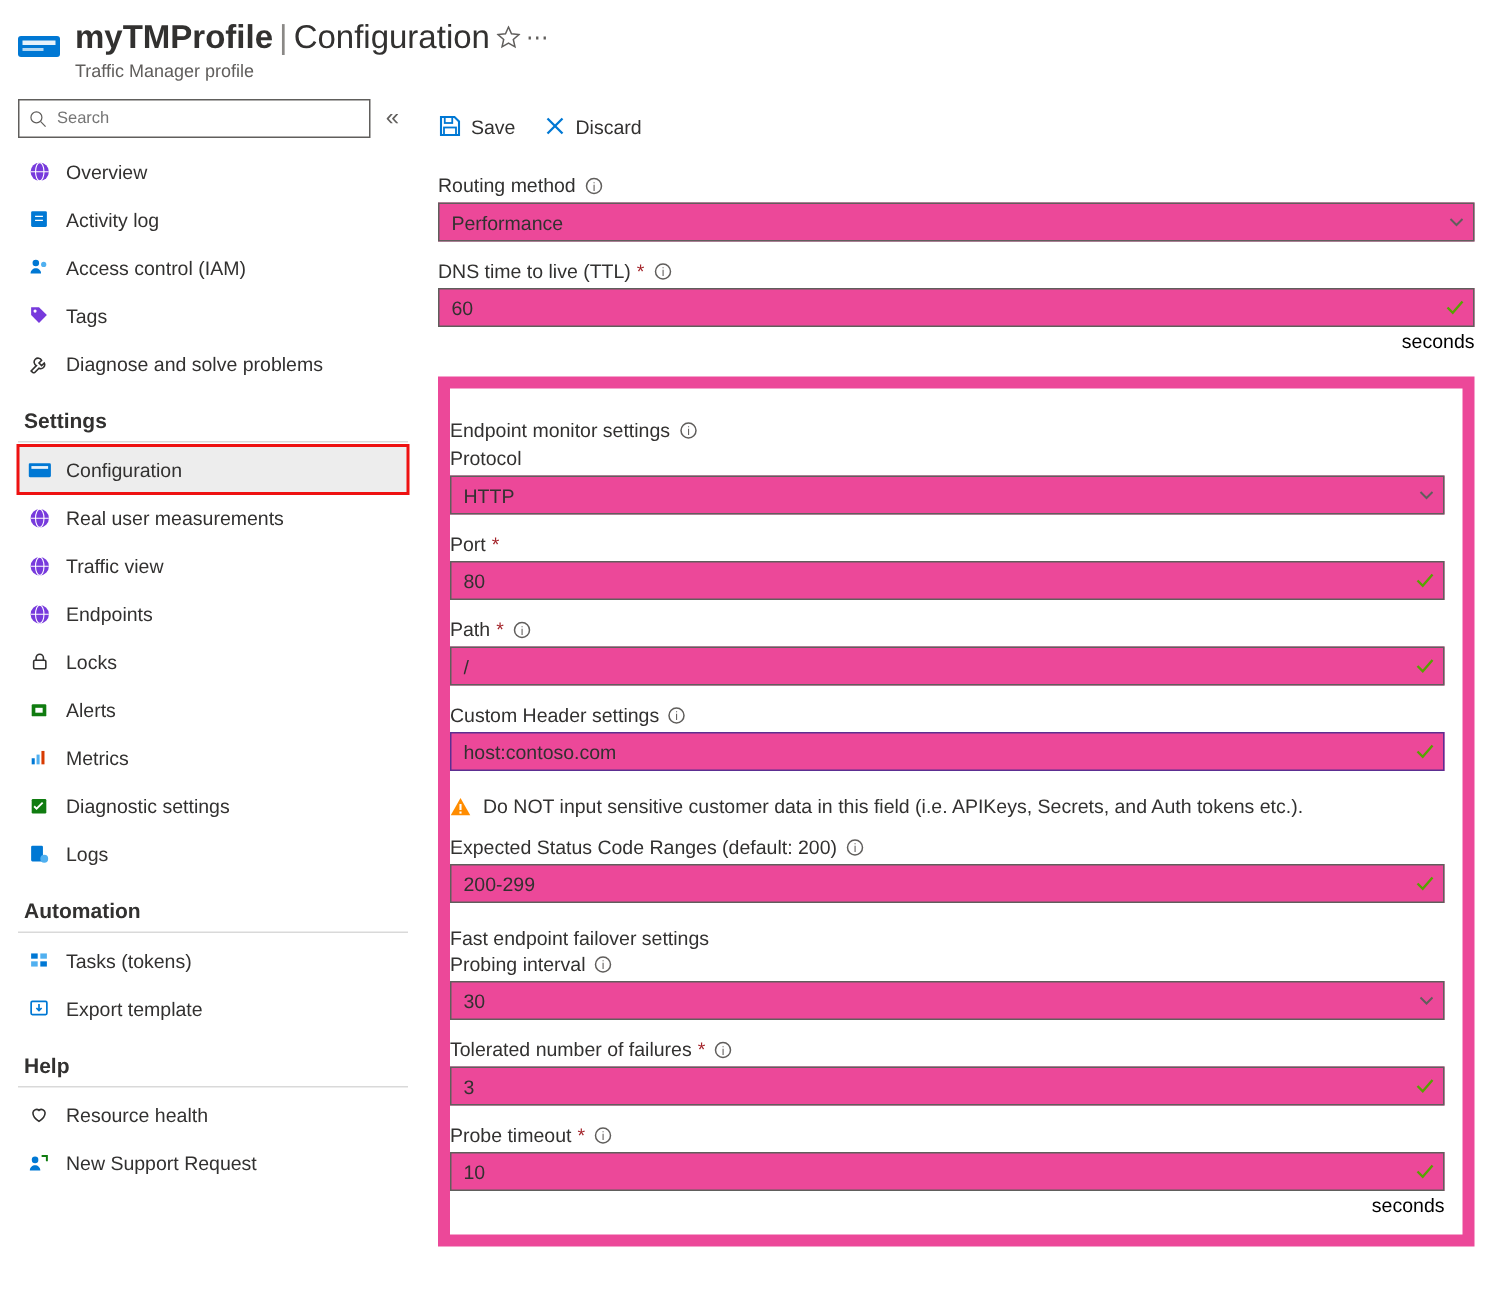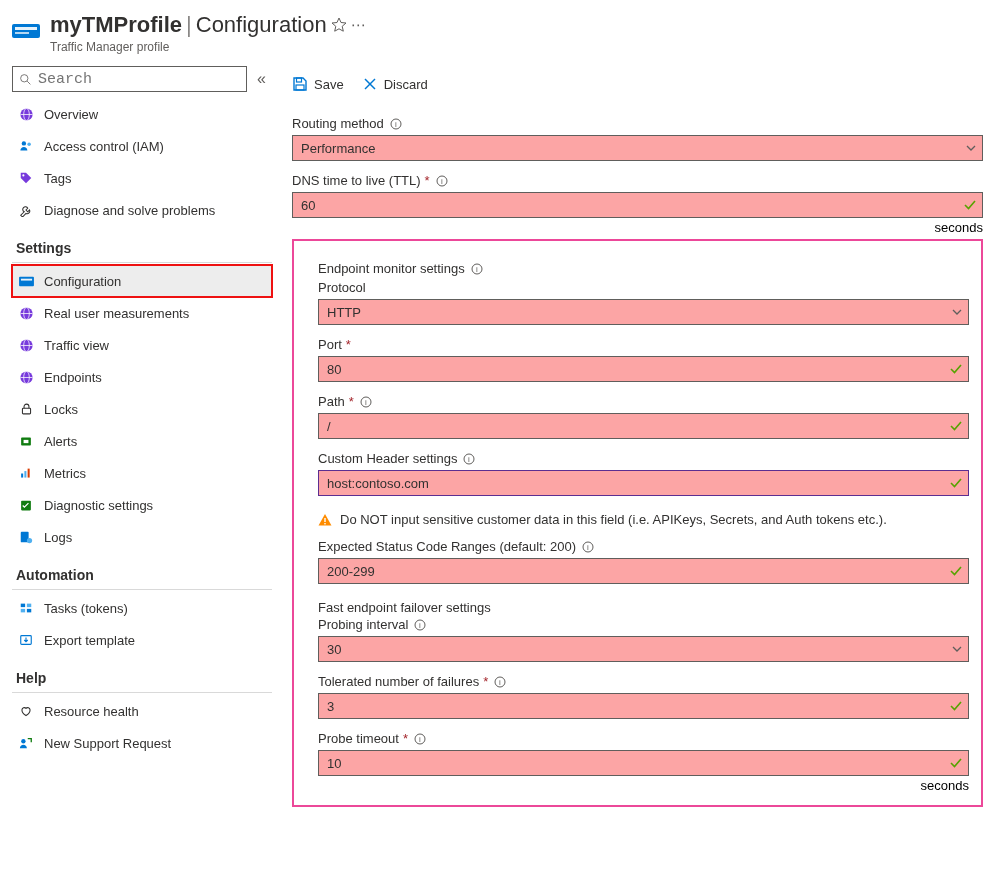--- a/index.html
+++ b/index.html
@@ -25,22 +25,22 @@
   .subtitle { font-size: 12px; color: #605e5c; margin-top: 2px; }
   .star-icon, .dots-icon { color: #605e5c; font-size: 15px; cursor: pointer; }
   .layout { display: flex; align-items: flex-start; }
   .sidebar { width: 260px; flex-shrink: 0; }
   .search-row { display: flex; align-items: center; gap: 10px; margin-bottom: 6px; padding-right: 6px;}
   .search-box {
     flex: 1; border: 1px solid #605e5c; height: 26px; display: flex; align-items: center;
     padding: 0 6px; position: relative;
   }
   .search-box input {
-    border: none; outline: none; font-size: 15px; width: 100%;
-    font-family: Liberation Mono, monospace; color: #701a75;
+    border: none; outline: none; font-size: 11px; width: 100%;
+    font-family: Liberation Sans, sans-serif; color: #701a75;
   }
   .search-box .s-icon { color: #605e5c; margin-right: 4px; display: flex;}
   .collapse-btn { color: #605e5c; cursor: pointer; font-size: 16px; }
   .nav-item {
     display: flex; align-items: center; height: 32px; padding: 0 6px;
     gap: 10px; cursor: pointer; color: #323130;
   }
   .nav-item.selected { background: #ededed; }
   .nav-item.highlighted { outline: 2px solid #e11; outline-offset: -1px;}
   .nav-item .nav-icon { width: 16px; display: flex; justify-content: center; }
@@ -55,38 +55,38 @@
   .save-icon { color: #0078d4; }
   .discard-icon { color: #0078d4; }
   .form-label {
     display: flex; align-items: center; gap: 4px; font-size: 13px; color: #323130;
     margin: 12px 0 4px 0;
   }
   .form-label .req { color: #a4262c; }
   .info-icon { color: #605e5c; display: inline-flex; margin-left: 2px;}
   .field-wrap { position: relative; }
   .field-input, .field-select {
-    width: 100%; height: 26px; border: 1px solid #605e5c; background: #fca5a5;
+    width: 100%; height: 26px; border: 1px solid #605e5c; background: #ec4899;
     padding: 0 28px 0 8px; font-size: 13px; font-family: inherit; color: #323130;
   }
   .field-select { appearance: none; }
   .chevron-right {
     position: absolute; right: 6px; top: 50%; transform: translateY(-50%);
     pointer-events: none; color: #605e5c; display: flex;
   }
   .check-right {
     position: absolute; right: 6px; top: 50%; transform: translateY(-50%);
     pointer-events: none; color: #57a300; display: flex;
   }
   .suffix-label { text-align: right; font-size: 13px; color: #000000; margin-top: 2px; }
   .section-title { font-size: 13px; color: #323130; margin: 10px 0 2px 0; display:flex;align-items:center;gap:4px;}
   .warn-row { display: flex; align-items: center; gap: 8px; margin: 16px 0 10px 0; font-size: 13px;}
   .warn-icon { color: #d83b01; display: flex;}
   .highlight-box {
-    border: 2px solid #ec4899; padding: 10px 12px 12px 24px; margin-top: 4px;
+    border: 8px solid #ec4899; padding: 10px 12px 12px 0; margin-top: 16px;
   }
   .active-input { border-color: #5c2e91 !important; }
   svg { display: block; }
 </style>
 </head>
 <body>
 
 <div class="container">
   <div class="header">
     <span class="header-icon">
@@ -134,20 +134,30 @@
               <svg width="15" height="15" viewBox="0 0 16 16">
                 <circle cx="8" cy="8" r="6.5" fill="#773adc"></circle>
                 <ellipse cx="8" cy="8" rx="3" ry="6.5" fill="none" stroke="#fff" stroke-width=".8"></ellipse>
                 <line x1="1.5" y1="8" x2="14.5" y2="8" stroke="#fff" stroke-width=".8"></line>
               </svg>
             </span>
             <span>Overview</span>
           </div>
           <div class="nav-item">
             <span class="nav-icon">
+              <svg width="14" height="14" viewBox="0 0 16 16">
+                <rect x="2" y="2" width="12" height="12" rx="1" fill="#0078d4"></rect>
+                <line x1="5" y1="6" x2="11" y2="6" stroke="#fff"></line>
+                <line x1="5" y1="9" x2="11" y2="9" stroke="#fff"></line>
+              </svg>
+            </span>
+            <span>Activity log</span>
+          </div>
+          <div class="nav-item">
+            <span class="nav-icon">
               <svg width="15" height="14" viewBox="0 0 16 16">
                 <circle cx="5" cy="5" r="2.5" fill="#0078d4"></circle>
                 <circle cx="11" cy="6" r="2" fill="#50b0f0"></circle>
                 <path d="M1 13c0-2.5 2-4 4-4s4 1.5 4 4" fill="#0078d4"></path>
               </svg>
             </span>
             <span>Access control (IAM)</span>
           </div>
           <div class="nav-item">
             <span class="nav-icon">

